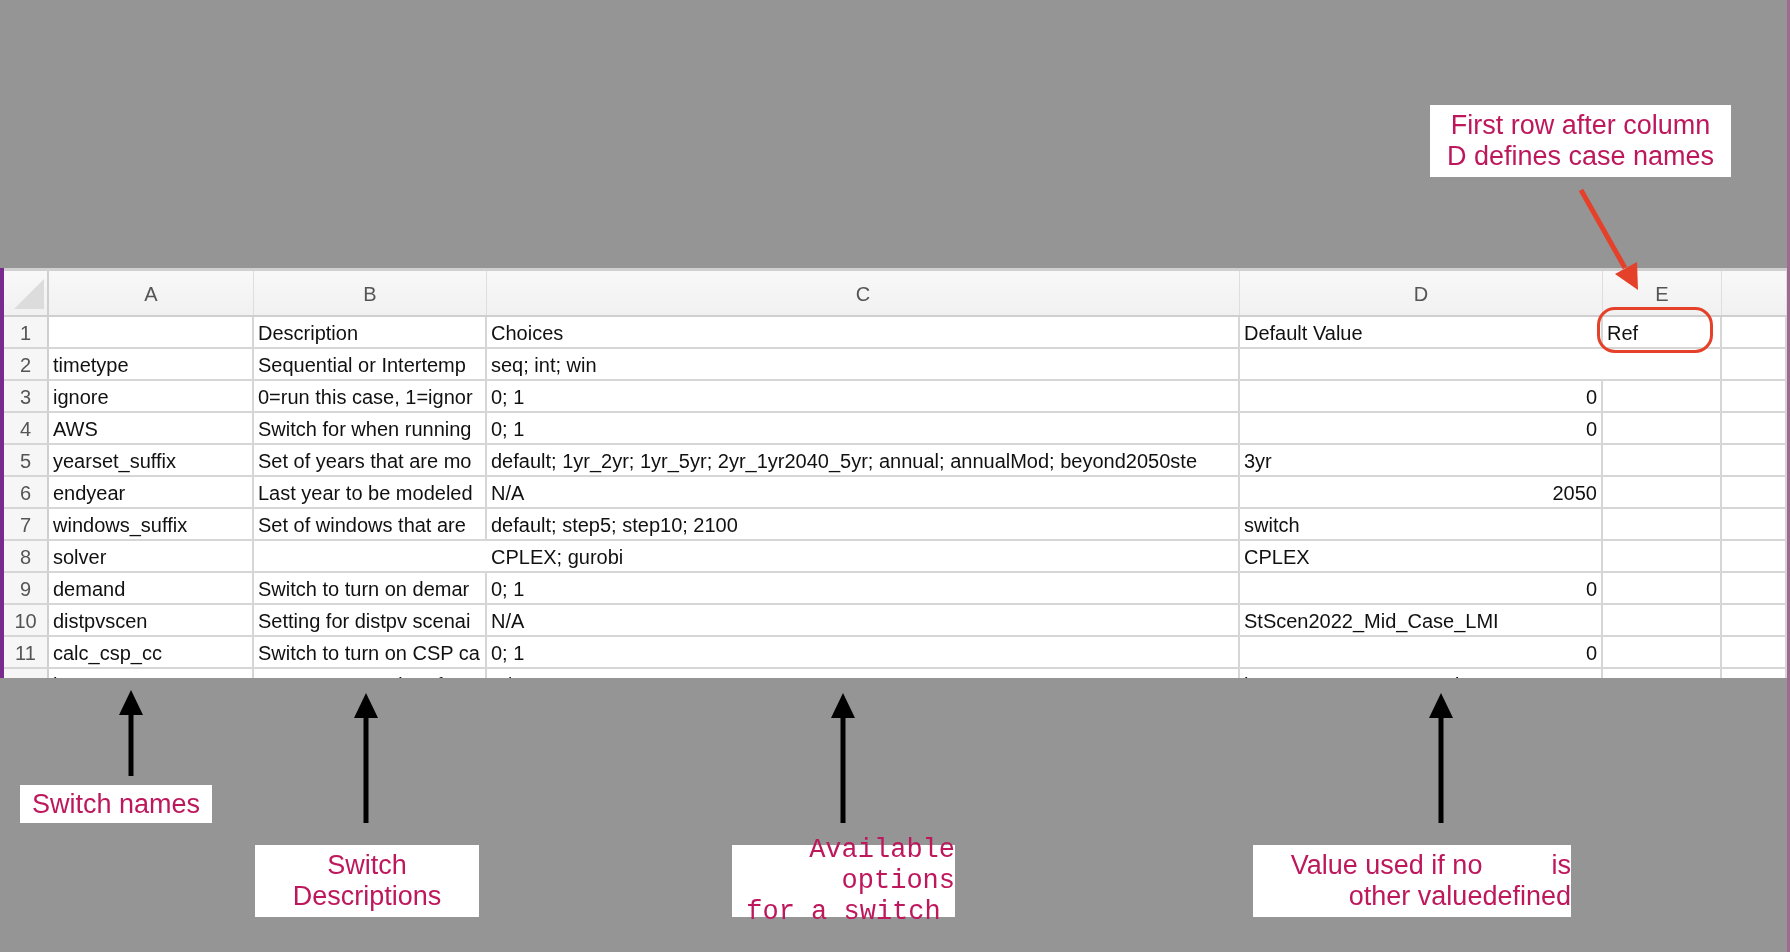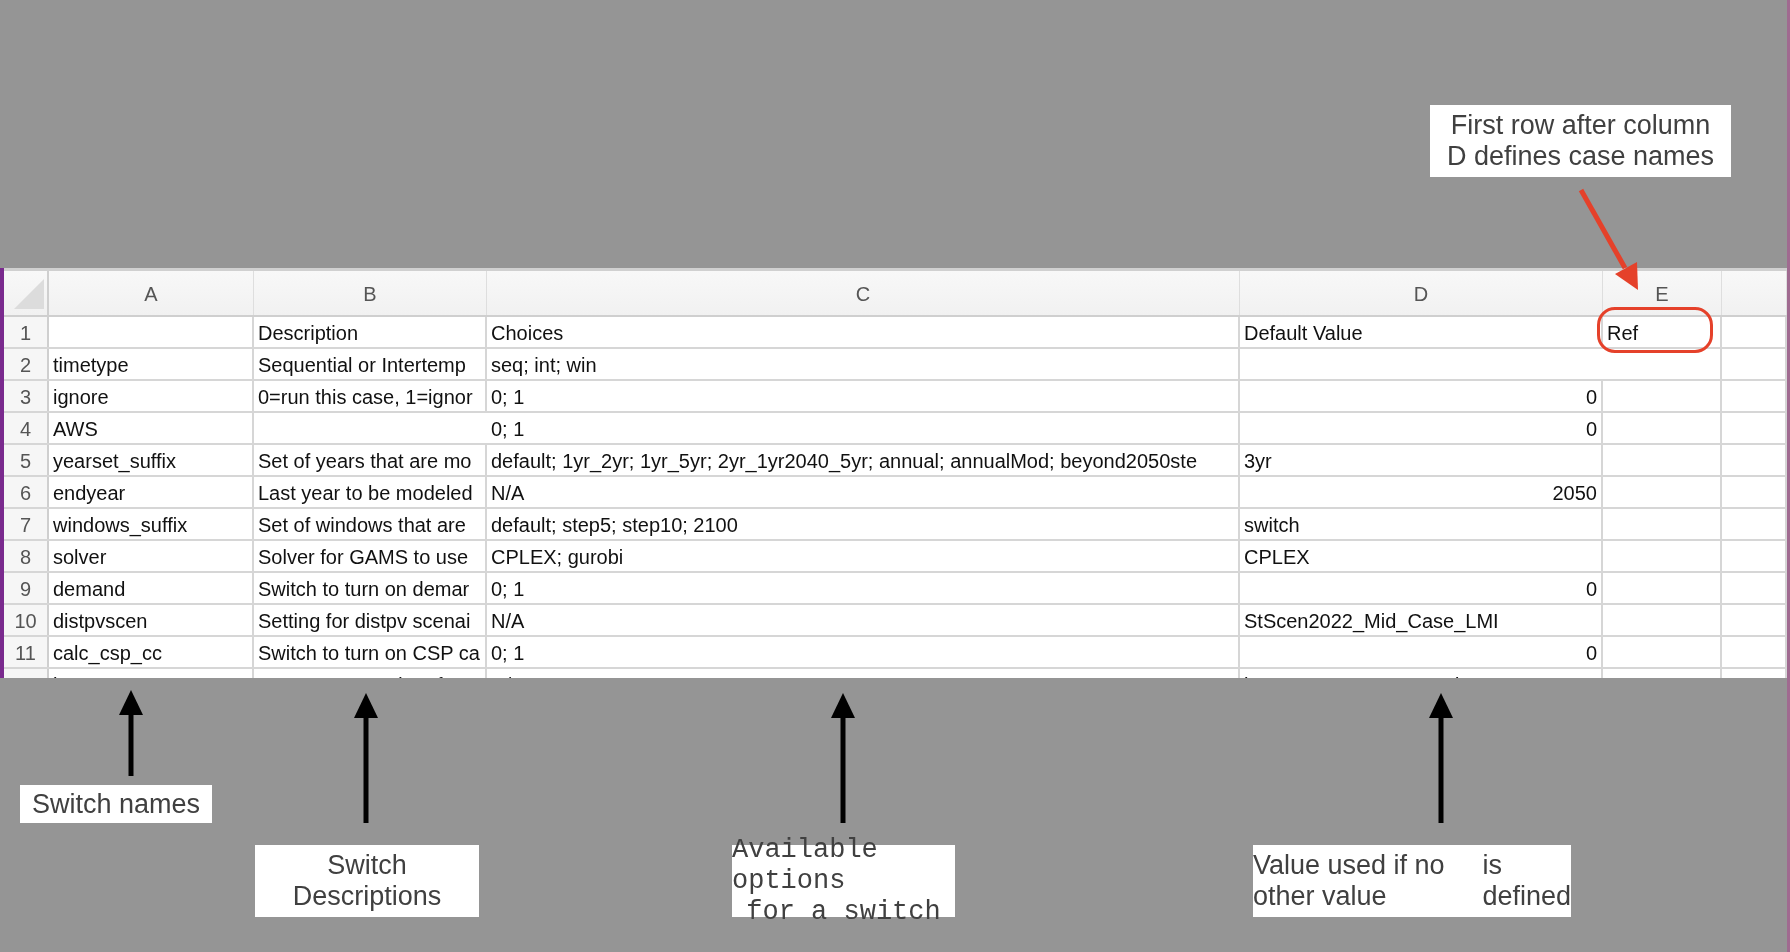--- a/index.html
+++ b/index.html
@@ -52,22 +52,22 @@
   }
   .cell.num { text-align:right; padding-right:4px; }
   .c-a { left:45px; width:205px; }
   .c-b { left:250px; width:233px; }
   .c-c { left:483px; width:753px; }
   .c-d { left:1236px; width:363px; }
   .c-e { left:1599px; width:119px; }
   .c-f { left:1718px; width:65px; }
 
   .callout {
-    position:absolute; background:#ffffff; color:#404040;
-    text-align:left; font-size:27px; line-height:31px;
+    position:absolute; background:#ffffff; color:#be185d;
+    text-align:right; font-size:27px; line-height:31px;
     display:flex; align-items:center; justify-content:center;
     box-sizing:border-box;
   }
   .red-ring {
     position:absolute; left:1597px; top:307px; width:116px; height:46px;
     border:3px solid #e5412a; border-radius:18px; box-sizing:border-box;
   }
   svg.arrows { position:absolute; left:0; top:0; }
 </style>
 </head>
@@ -112,20 +112,21 @@
         <div class="cell c-a">ignore</div>
         <div class="cell c-b">0=run this case, 1=ignor</div>
         <div class="cell c-c">0; 1</div>
         <div class="cell c-d num">0</div>
         <div class="cell c-e"></div>
         <div class="cell c-f"></div>
       </div>
       <div class="row" style="top: 142px;">
         <div class="rownum">4</div>
         <div class="cell c-a">AWS</div>
+        <div class="cell c-b">Switch for when running</div>
         <div class="cell c-c">0; 1</div>
         <div class="cell c-d num">0</div>
         <div class="cell c-e"></div>
         <div class="cell c-f"></div>
       </div>
       <div class="row" style="top: 174px;">
         <div class="rownum">5</div>
         <div class="cell c-a">yearset_suffix</div>
         <div class="cell c-b">Set of years that are mo</div>
         <div class="cell c-c">default; 1yr_2yr; 1yr_5yr; 2yr_1yr2040_5yr; annual; annualMod; beyond2050ste</div>
@@ -147,21 +148,20 @@
         <div class="cell c-a">windows_suffix</div>
         <div class="cell c-b">Set of windows that are</div>
         <div class="cell c-c">default; step5; step10; 2100</div>
         <div class="cell c-d">switch</div>
         <div class="cell c-e"></div>
         <div class="cell c-f"></div>
       </div>
       <div class="row" style="top: 270px;">
         <div class="rownum">8</div>
         <div class="cell c-a">solver</div>
-        <div class="cell c-b">Solver for GAMS to use</div>
         <div class="cell c-c">CPLEX; gurobi</div>
         <div class="cell c-d">CPLEX</div>
         <div class="cell c-e"></div>
         <div class="cell c-f"></div>
       </div>
       <div class="row" style="top: 302px;">
         <div class="rownum">9</div>
         <div class="cell c-a">demand</div>
         <div class="cell c-b">Switch to turn on demar</div>
         <div class="cell c-c">0; 1</div>

